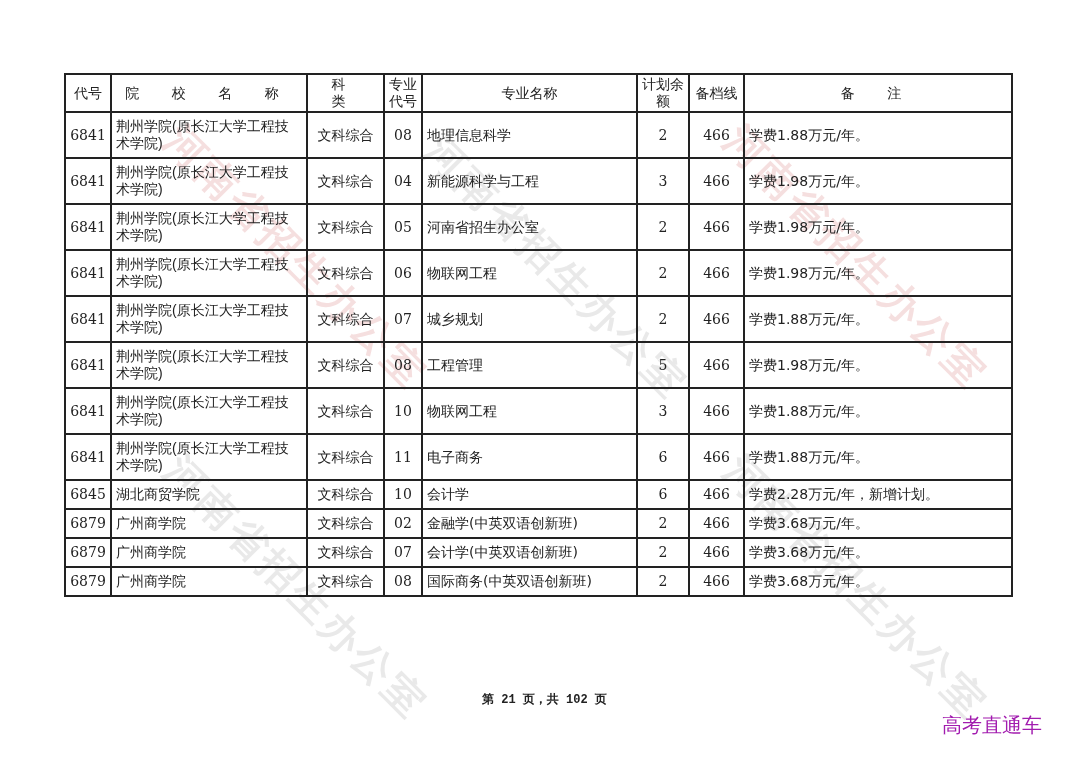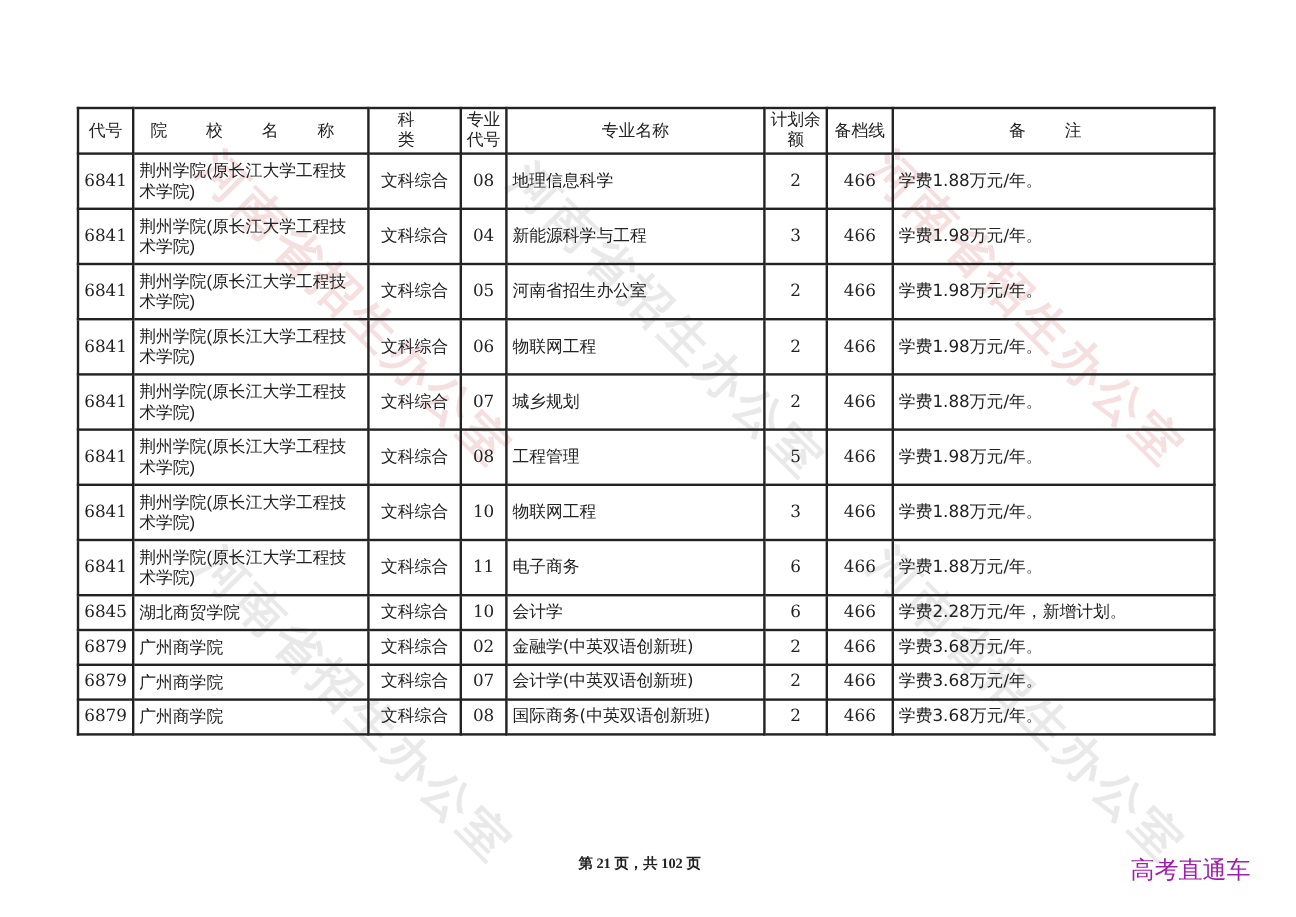--- a/index.html
+++ b/index.html
@@ -7,39 +7,39 @@
       width: 1080px; height: 764px; background: #ffffff; position: relative; overflow: hidden;
       font-family: "DejaVu Serif", "Liberation Serif", serif; color: #222;
     }
     .watermark {
       position: absolute; color: rgba(200, 80, 80, 0.18); font-size: 40px; font-weight: bold;
       transform: rotate(45deg); pointer-events: none; letter-spacing: 4px; white-space: nowrap;
       font-family: "DejaVu Sans", sans-serif;
     }
     .watermark.gray { color: rgba(120,120,120,0.16); }
     table.doc-table {
-      position: absolute; left: 64px; top: 89px; border-collapse: collapse;
+      position: absolute; left: 64px; top: 73px; border-collapse: collapse;
       table-layout: fixed; width: 947px; padding-left: 26px;
     }
     table.doc-table th, table.doc-table td {
       border: 2px solid #222; padding: 0 4px; font-size: 14px; line-height: 17px;
       font-weight: normal; overflow: hidden;
     }
     table.doc-table th { height: 36px; text-align: center; font-family: "DejaVu Sans", sans-serif; }
     th.spaced { letter-spacing: 14px; }
     th.two-line { line-height: 16px; font-size: 14px; }
     td { height: 44px; }
     tr.short td { height: 27px; }
     td.c { text-align: center; }
     td.l { text-align: left; }
     td.name { line-height: 19px; font-family: Liberation Sans, sans-serif; }
     td.cn { font-family: "DejaVu Sans", sans-serif; }
     .footer-page {
-      position: absolute; left: 482px; top: 711px; font-size: 12px; font-weight: bold;
-      font-family: Liberation Serif, serif; color: #222;
+      position: absolute; left: 482px; top: 691px; font-size: 12px; font-weight: bold;
+      font-family: Liberation Mono, monospace; color: #222;
     }
     .brand {
       position: absolute; left: 942px; top: 712px; font-size: 20px; color: #a21caf;
       font-family: "DejaVu Sans", sans-serif;
     }
   </style>
 </head>
 <body>
 
 <div class="watermark" style="left:120px; top:230px;">河南省招生办公室</div>

